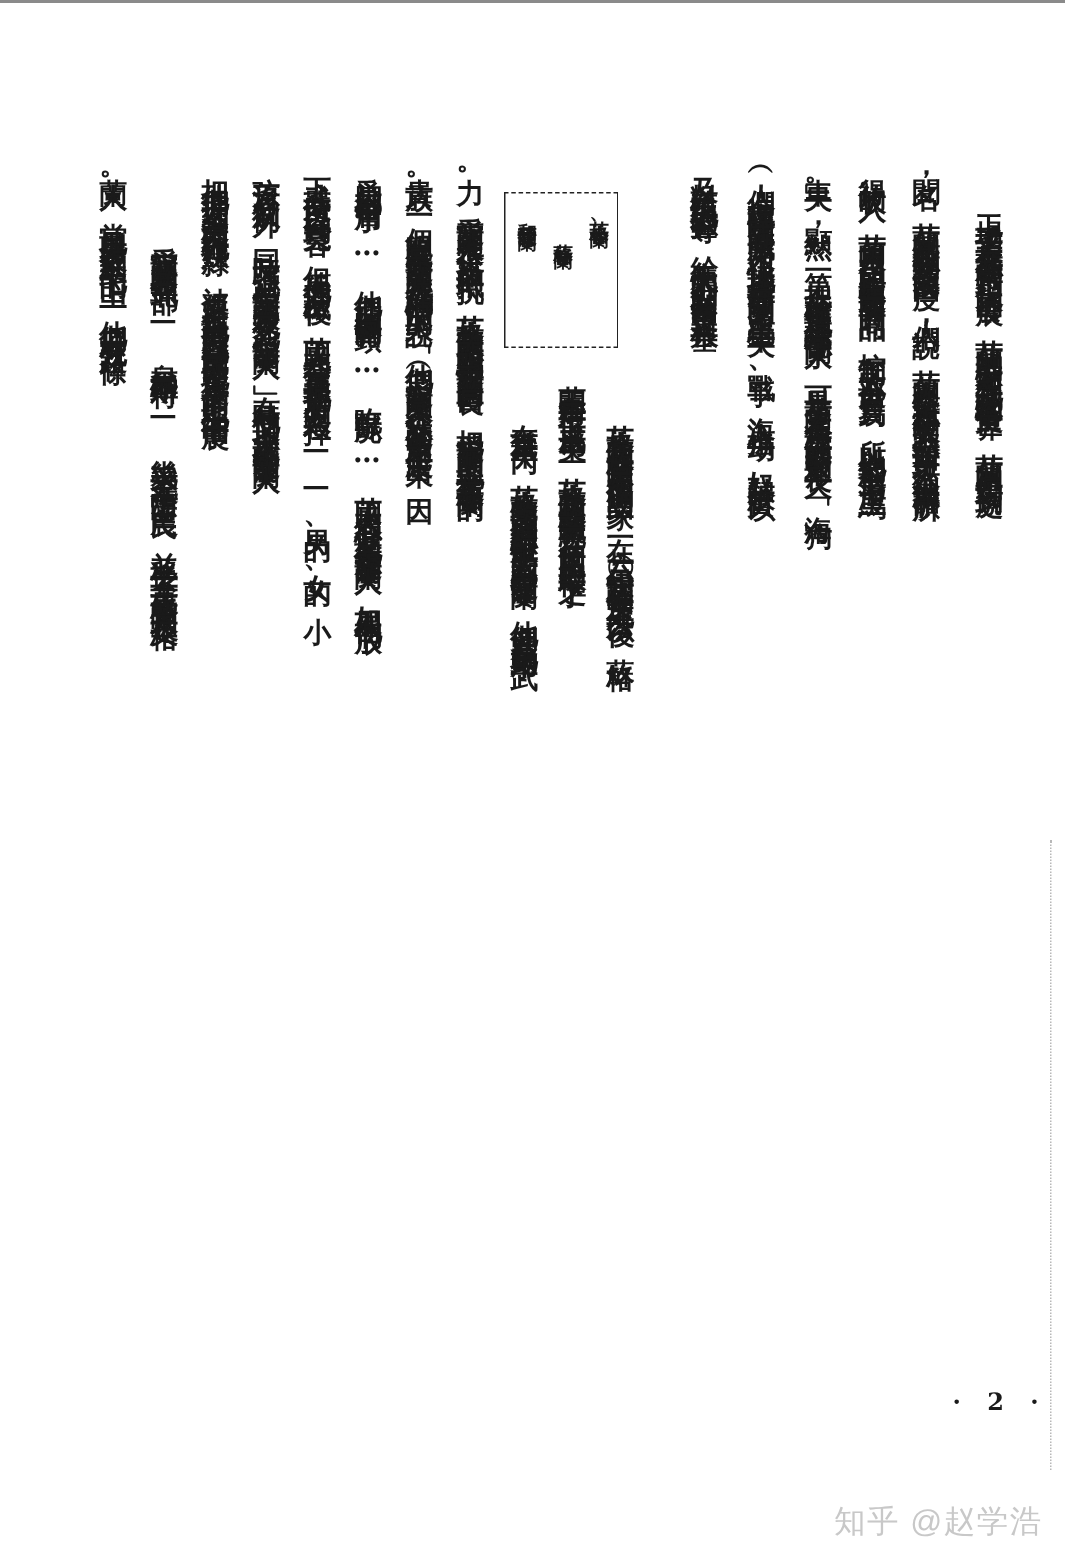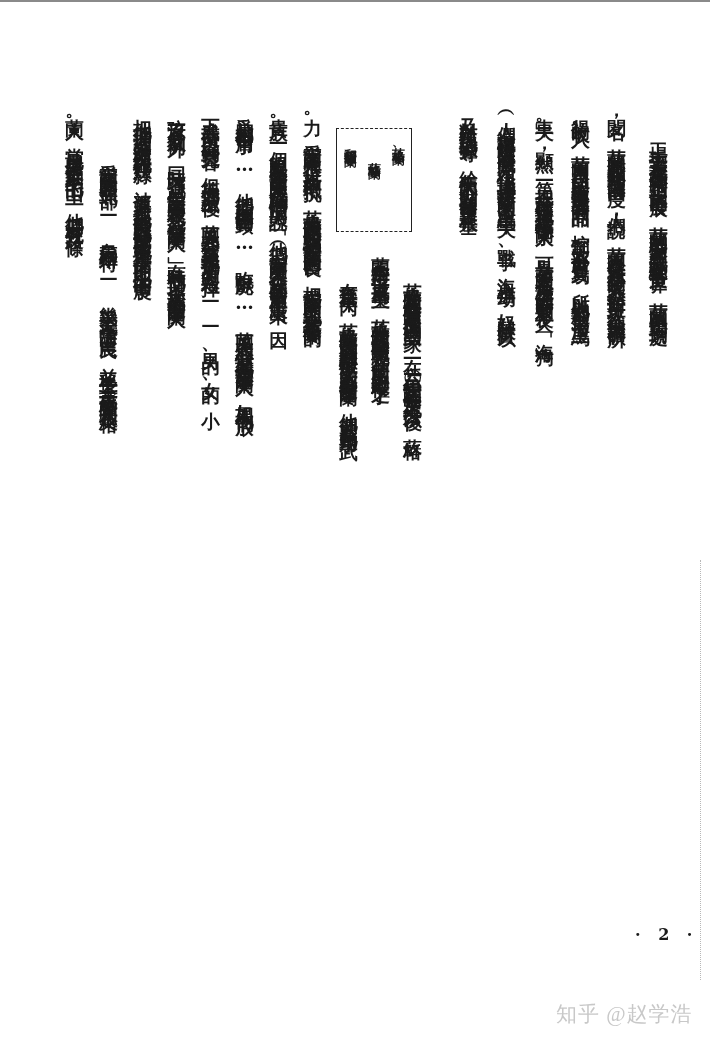--- a/index.html
+++ b/index.html
@@ -17,21 +17,21 @@
     border:1.5px solid #222; border-top-style:dashed; border-bottom-style:dashed;
     display:flex; flex-direction:row-reverse; justify-content:center; gap:6px; padding-top:8px; box-sizing:border-box;
   }
   .side-note span {
     writing-mode:vertical-rl; text-orientation:upright; font-size:13px; letter-spacing:2px; font-weight:bold;
   }
   .page-number {
     position:absolute; left:635px; top:925px; font-size:16px; font-weight:bold; letter-spacing:6px;
   }
   .watermark {
-    position:absolute; left:556px; top:1000px; font-family:Liberation Serif, serif;
+    position:absolute; left:556px; top:1000px; font-family:Liberation Sans, sans-serif;
     font-size:21px; color:#c8c8c8; letter-spacing:1px;
   }
   .scan-edge { position:absolute; left:700px; top:560px; width:1px; height:420px; border-left:1px dotted #b8b8b8; }
 </style>
 </head>
 <body>
 
 <div class="topbar"></div>
 
 <div>

